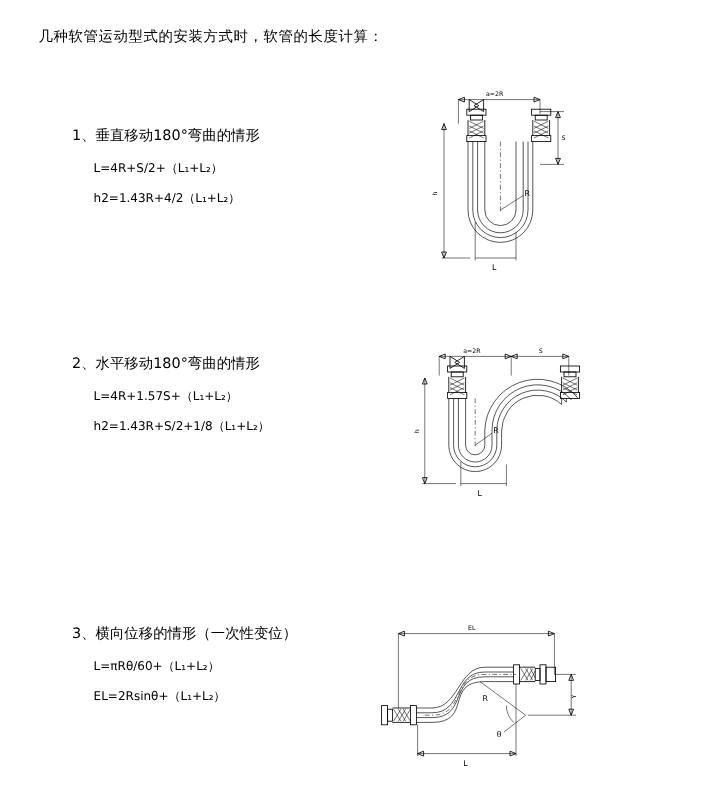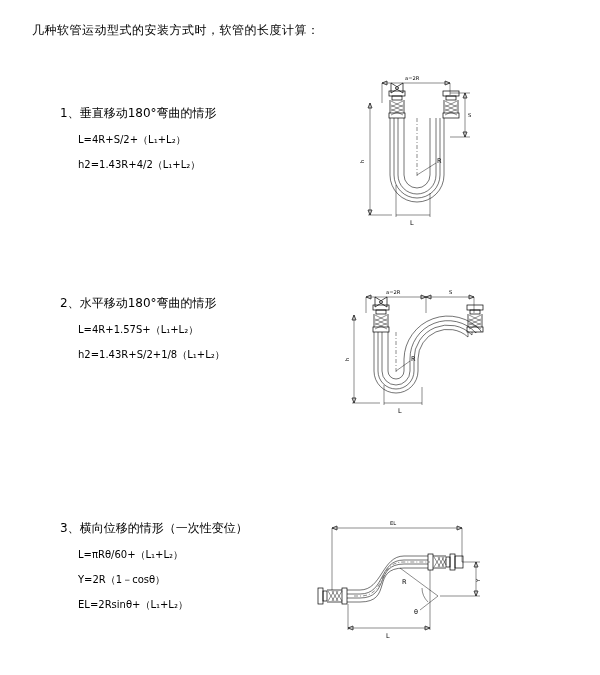--- a/index.html
+++ b/index.html
@@ -231,21 +231,20 @@
         <line class="thin" x1="74" y1="110" x2="74" y2="130"></line>
         <line class="thin" x1="112" y1="112" x2="112" y2="130"></line>
       </svg>
     </div>
   </div>
 
   <div class="section sec3">
     <div class="text-col">
       <div class="sec-title">3、横向位移的情形（一次性变位）</div>
       <div class="formula">L=πRθ/60+（L₁+L₂）</div>
-      <div class="formula">Y=2R（1－cosθ）</div>
       <div class="formula">EL=2Rsinθ+（L₁+L₂）</div>
     </div>
 
     <div class="fig fig3">
       <svg width="220" height="140" viewBox="0 0 220 140">
 
         <line class="thin" x1="42" y1="18" x2="172" y2="18"></line>
         <path class="ln" d="M42 18 l5 -2 l0 4 z"></path>
         <path class="ln" d="M172 18 l-5 -2 l0 4 z"></path>
         <text class="dim" x="100" y="15">EL</text>

